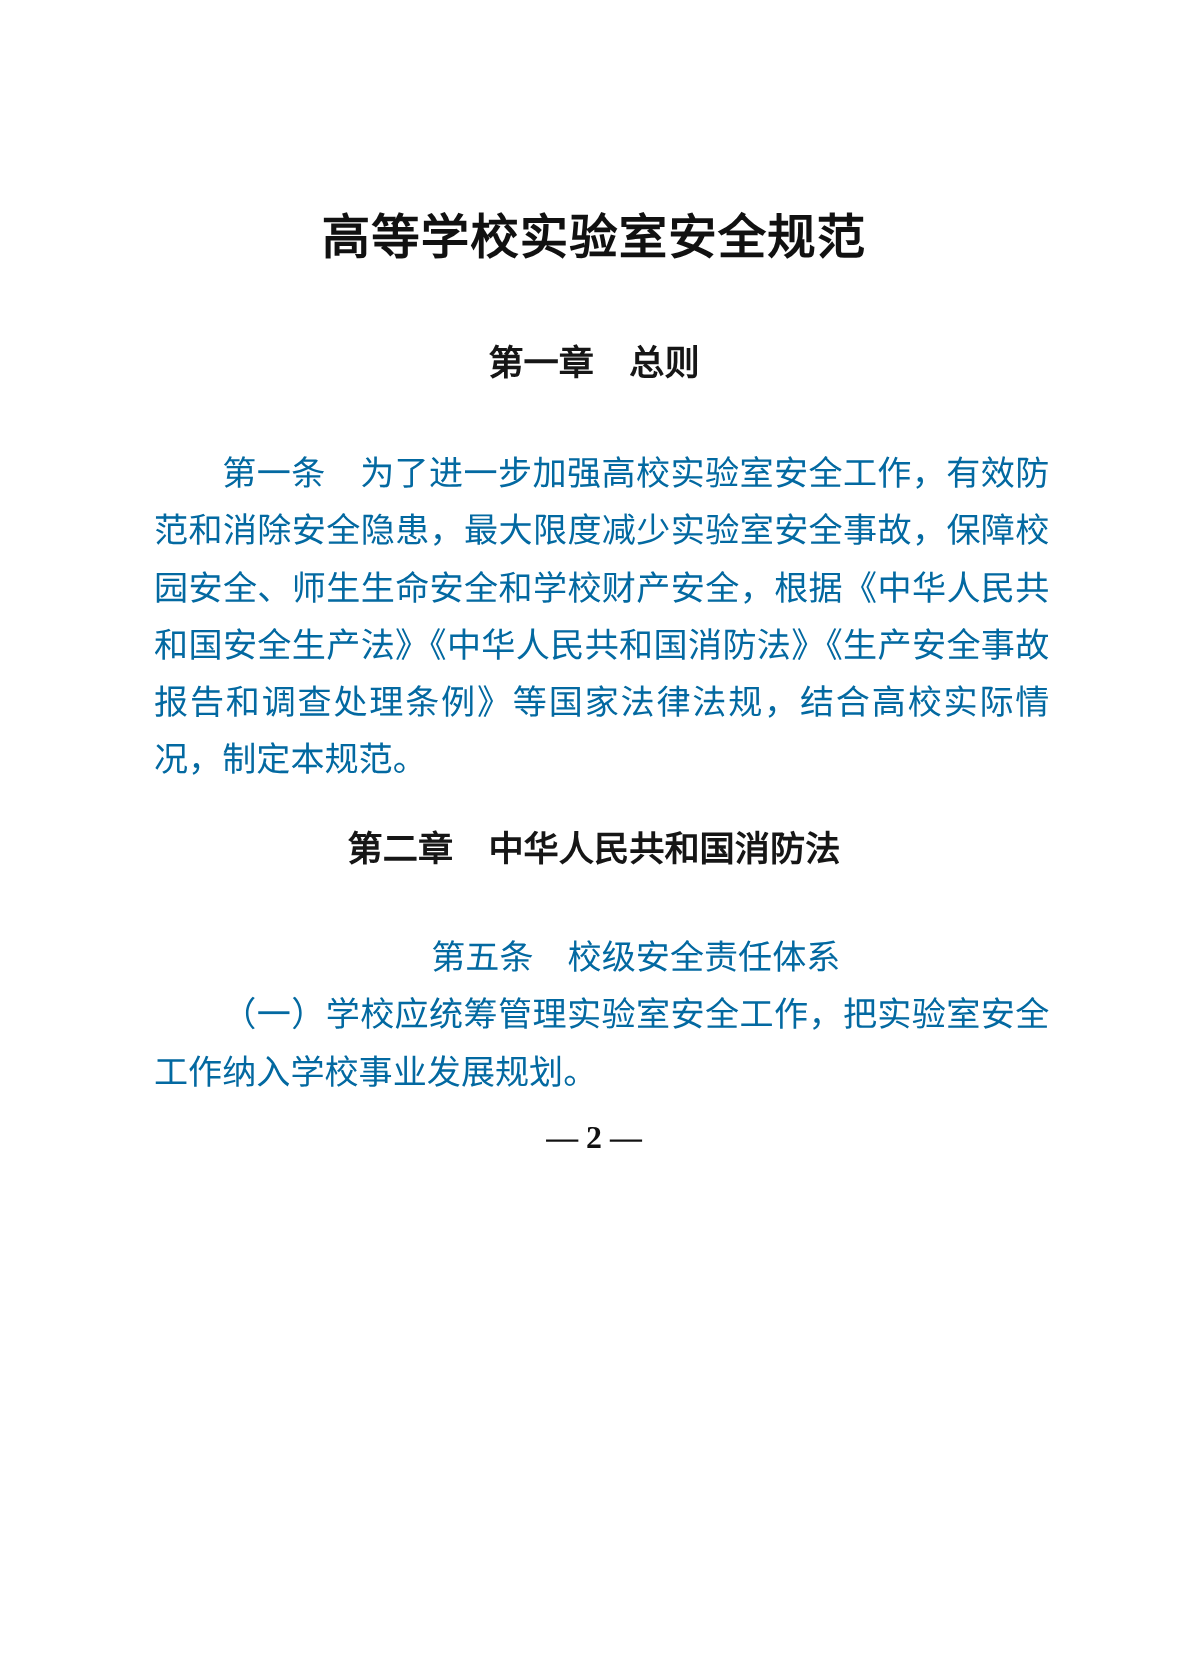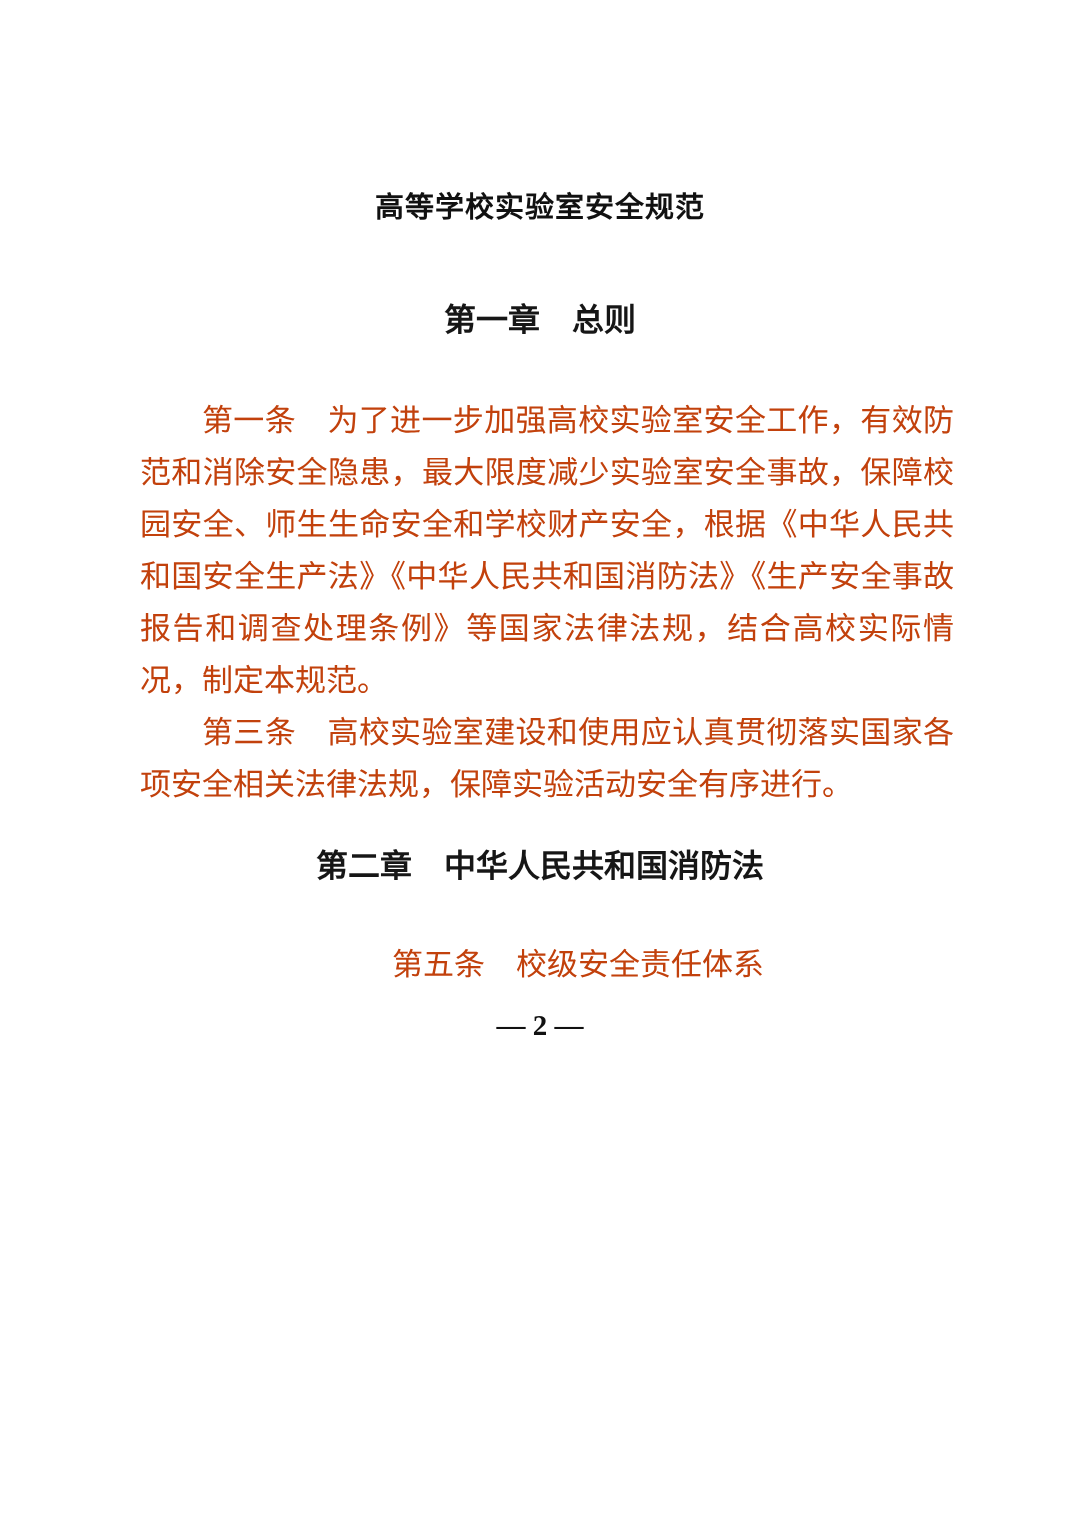--- a/index.html
+++ b/index.html
@@ -19,21 +19,21 @@
   }
   .content {
     margin-left: 140px;
     margin-right: 126px; 
   }
   .doc-title {
     padding-top: 160px;
     text-align: center;
     font-family: "Liberation Serif", serif;
     font-weight: bold;
-    font-size: 29px;
+    font-size: 44px;
     line-height: 56px;
     letter-spacing: 1px;
     color: #111111;
   }
   .chapter-heading {
     text-align: center;
     font-family: "Liberation Sans", sans-serif;
     font-weight: bold;
     font-size: 32px;
     line-height: 38px;
@@ -51,21 +51,21 @@
   .body-block.first {
     margin-top: 56px;
   }
   .para {
     font-family: "Liberation Serif", serif;
     font-size: 31px;
     line-height: 52px;
     text-align: justify;
     text-indent: 2em;
     margin: 0;
-    color: #c2410c;
+    color: #0369a1;
   }
   .para.plain {
     text-align: center;
   }
   .chapter2-body {
     margin-top: 54px;
   }
   .page-number {
     margin-top: 14px;
     text-align: center;
@@ -79,23 +79,23 @@
 </head>
 <body>
 
 <div class="page">
   <h1 class="doc-title">高等学校实验室安全规范</h1>
 
   <h2 class="chapter-heading first">第一章　总则</h2>
 
   <div class="content body-block first">
     <p class="para">第一条　为了进一步加强高校实验室安全工作，有效防范和消除安全隐患，最大限度减少实验室安全事故，保障校园安全、师生生命安全和学校财产安全，根据《中华人民共和国安全生产法》《中华人民共和国消防法》《生产安全事故报告和调查处理条例》等国家法律法规，结合高校实际情况，制定本规范。</p>
-    <p class="para">第三条　高校实验室建设和使用应认真贯彻落实国家各项安全相关法律法规，保障实验活动安全有序进行。</p>
   </div>
 
   <h2 class="chapter-heading second">第二章　中华人民共和国消防法</h2>
 
   <div class="content chapter2-body">
     <p class="para plain">第五条　校级安全责任体系</p>
+    <p class="para">（一）学校应统筹管理实验室安全工作，把实验室安全工作纳入学校事业发展规划。</p>
   </div>
 
   <div class="page-number">— 2 —</div>
 </div>
 
 </body></html>

